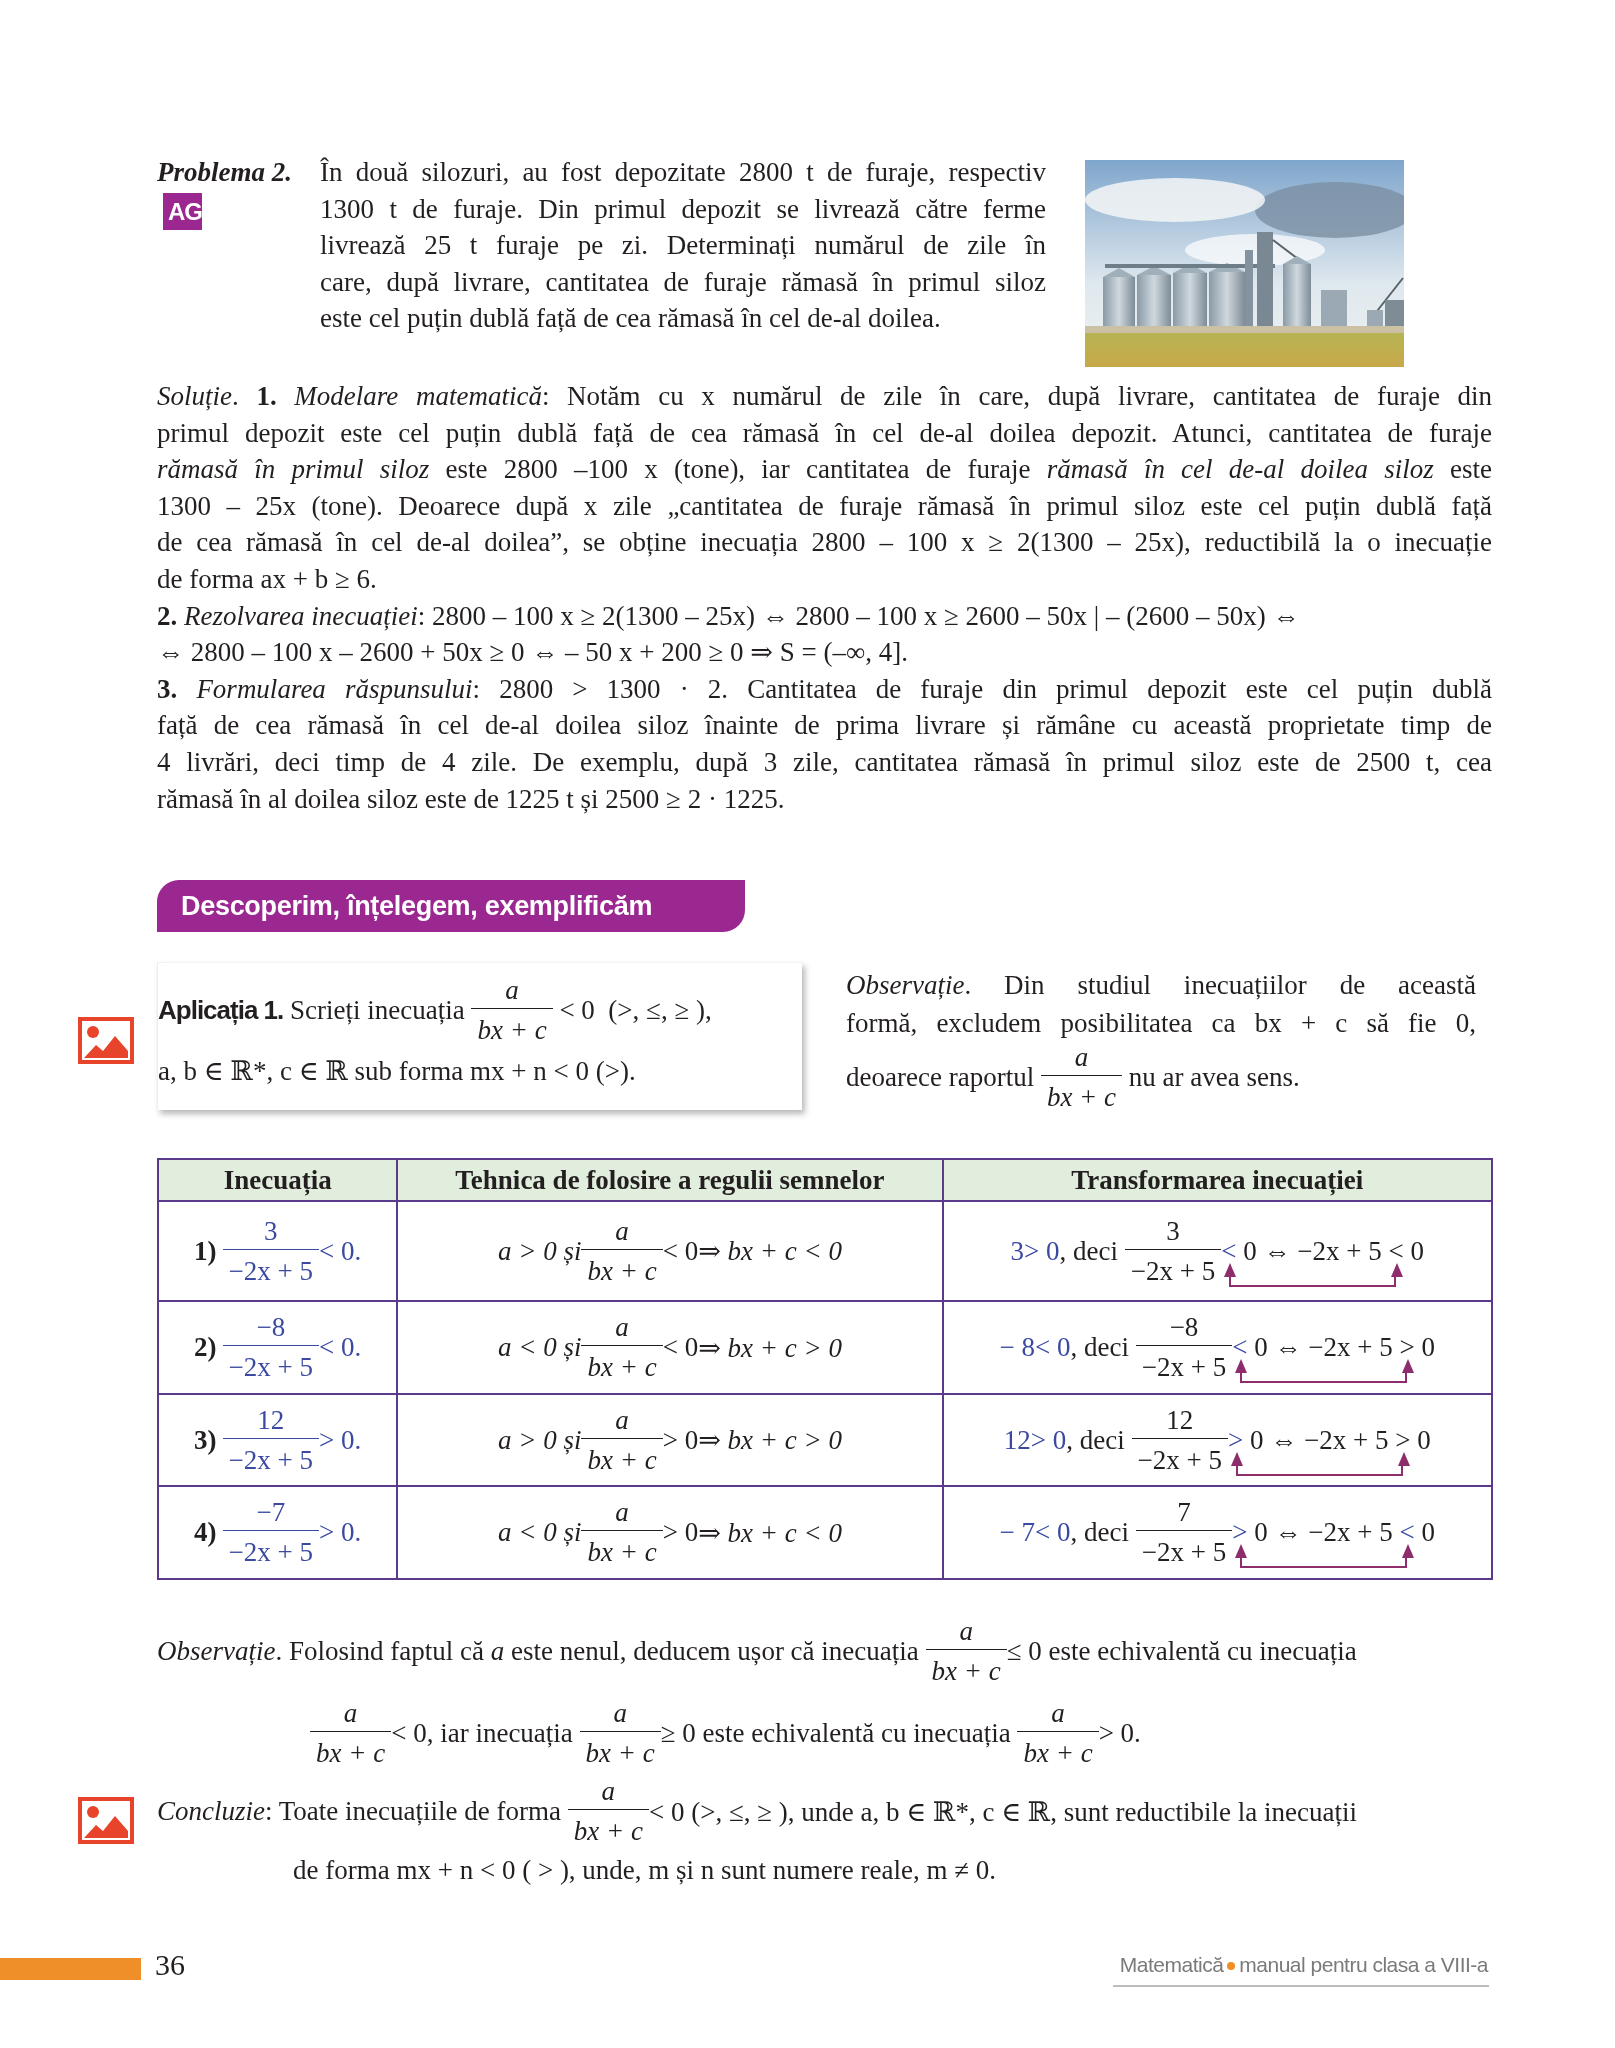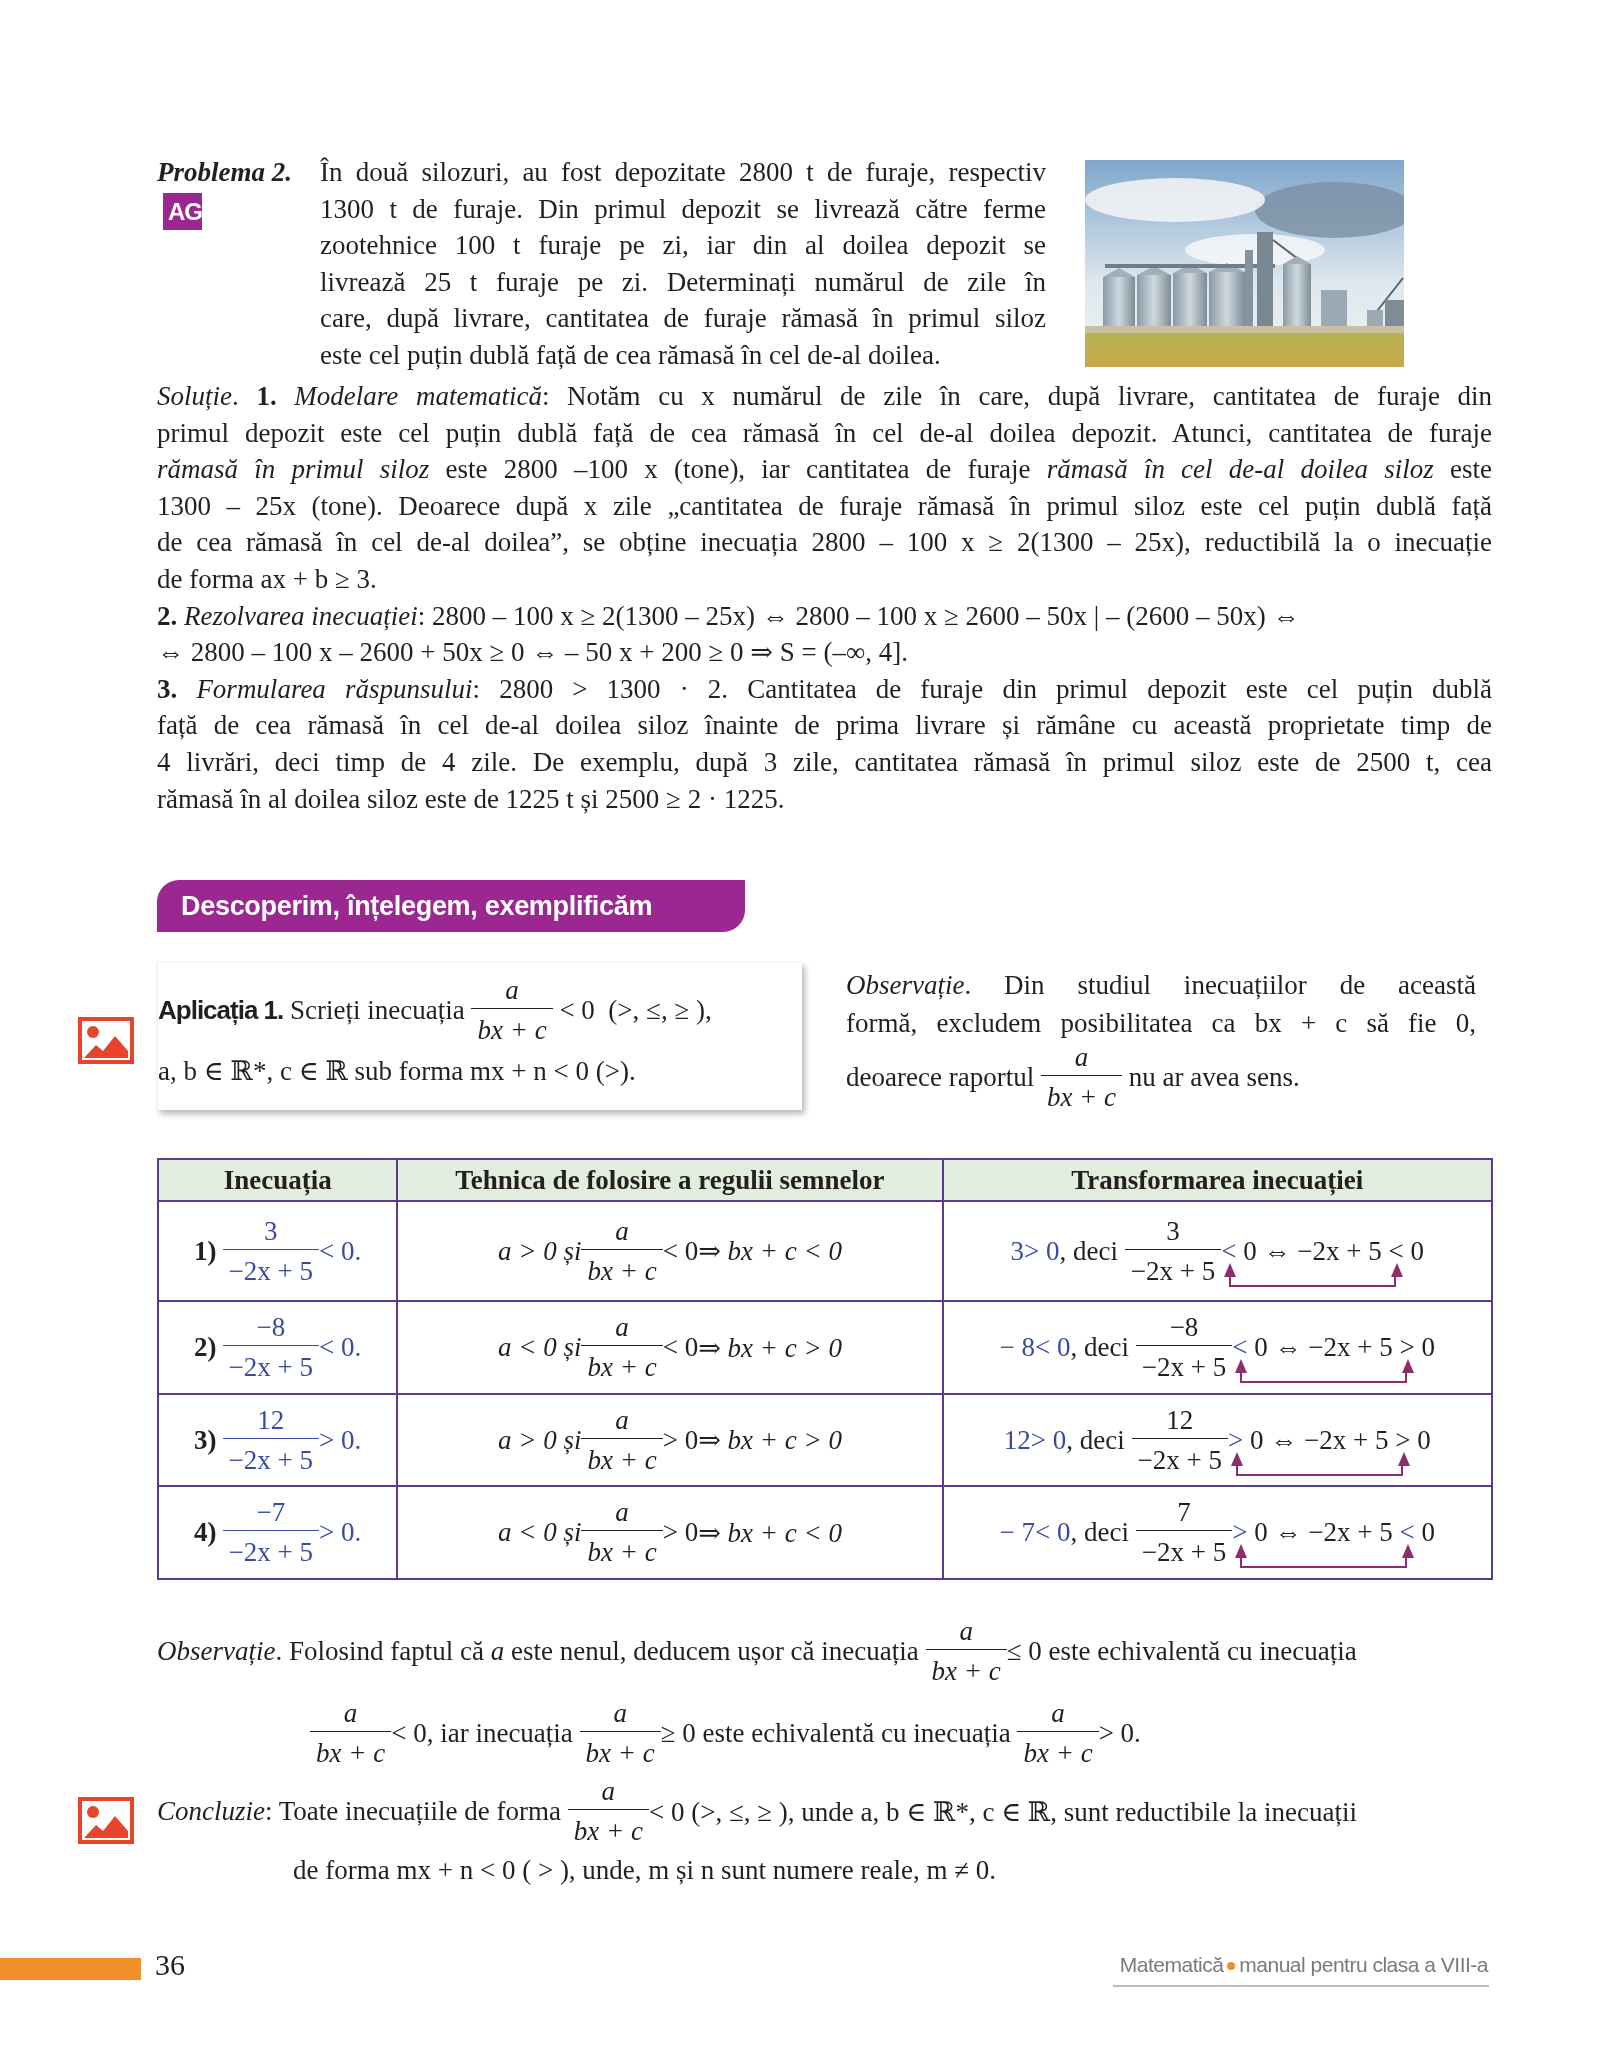--- a/index.html
+++ b/index.html
@@ -63,21 +63,20 @@
   .dot { display: inline-block; width: 8px; height: 8px; border-radius: 50%; background: #ef8f27; vertical-align: middle; margin: 0 4px; }
 </style>
 </head>
 <body>
 
 <div class="abs" id="problem-title">Problema 2.</div>
 <div class="abs" id="ag-badge">AG</div>
 <div class="abs" id="problem-text">
   <span class="row">În două silozuri, au fost depozitate 2800 t de furaje, respectiv</span>
   <span class="row">1300 t de furaje. Din primul depozit se livrează către ferme</span>
-  <span class="row">zootehnice 100 t furaje pe zi, iar din al doilea depozit se</span>
   <span class="row">livrează 25 t furaje pe zi. Determinați numărul de zile în</span>
   <span class="row">care, după livrare, cantitatea de furaje rămasă în primul siloz</span>
   <span class="row last">este cel puțin dublă față de cea rămasă în cel de-al doilea.</span>
 </div>
 
 <div class="abs" id="silo-photo">
   <svg width="319" height="207" viewBox="0 0 319 207">
     <defs>
       <linearGradient id="sky" x1="0" y1="0" x2="0" y2="1">
         <stop offset="0" stop-color="#7fa6cc"></stop>
@@ -124,21 +123,21 @@
 <div class="abs" id="solution">
   <span class="row">
     <span class="i">Soluție</span>. <span class="b">1.</span> <span class="i">Modelare matematică</span><span>: Notăm cu x numărul de zile în care, după livrare, cantitatea de furaje din</span>
   </span>
   <span class="row">primul depozit este cel puțin dublă față de cea rămasă în cel de-al doilea depozit. Atunci, cantitatea de furaje</span>
   <span class="row">
     <span class="i">rămasă în primul siloz</span><span> este 2800 –100 x (tone), iar cantitatea de furaje </span><span class="i">rămasă în cel de-al doilea siloz</span><span> este</span>
   </span>
   <span class="row">1300 – 25x (tone). Deoarece după x zile „cantitatea de furaje rămasă în primul siloz este cel puțin dublă față</span>
   <span class="row">de cea rămasă în cel de-al doilea”, se obține inecuația 2800 – 100 x ≥ 2(1300 – 25x), reductibilă la o inecuație</span>
-  <span class="row left">de forma ax + b ≥ 3.</span>
+  <span class="row left">de forma ax + b ≥ 6.</span>
   <span class="row left">
     <span class="b">2.</span> <span class="i">Rezolvarea inecuației</span><span>: 2800 – 100 x ≥ 2(1300 – 25x) ⇔ 2800 – 100 x ≥ 2600 – 50x | – (2600 – 50x) ⇔</span>
   </span>
   <span class="row left">⇔ 2800 – 100 x – 2600 + 50x ≥ 0 ⇔ – 50 x + 200 ≥ 0 ⇒ S = (–∞, 4].</span>
   <span class="row">
     <span class="b">3.</span> <span class="i">Formularea răspunsului</span><span>: 2800 &gt; 1300 · 2. Cantitatea de furaje din primul depozit este cel puțin dublă</span>
   </span>
   <span class="row">față de cea rămasă în cel de-al doilea siloz înainte de prima livrare și rămâne cu această proprietate timp de</span>
   <span class="row">4 livrări, deci timp de 4 zile. De exemplu, după 3 zile, cantitatea rămasă în primul siloz este de 2500 t, cea</span>
   <span class="row left">rămasă în al doilea siloz este de 1225 t și 2500 ≥ 2 · 1225.</span>

